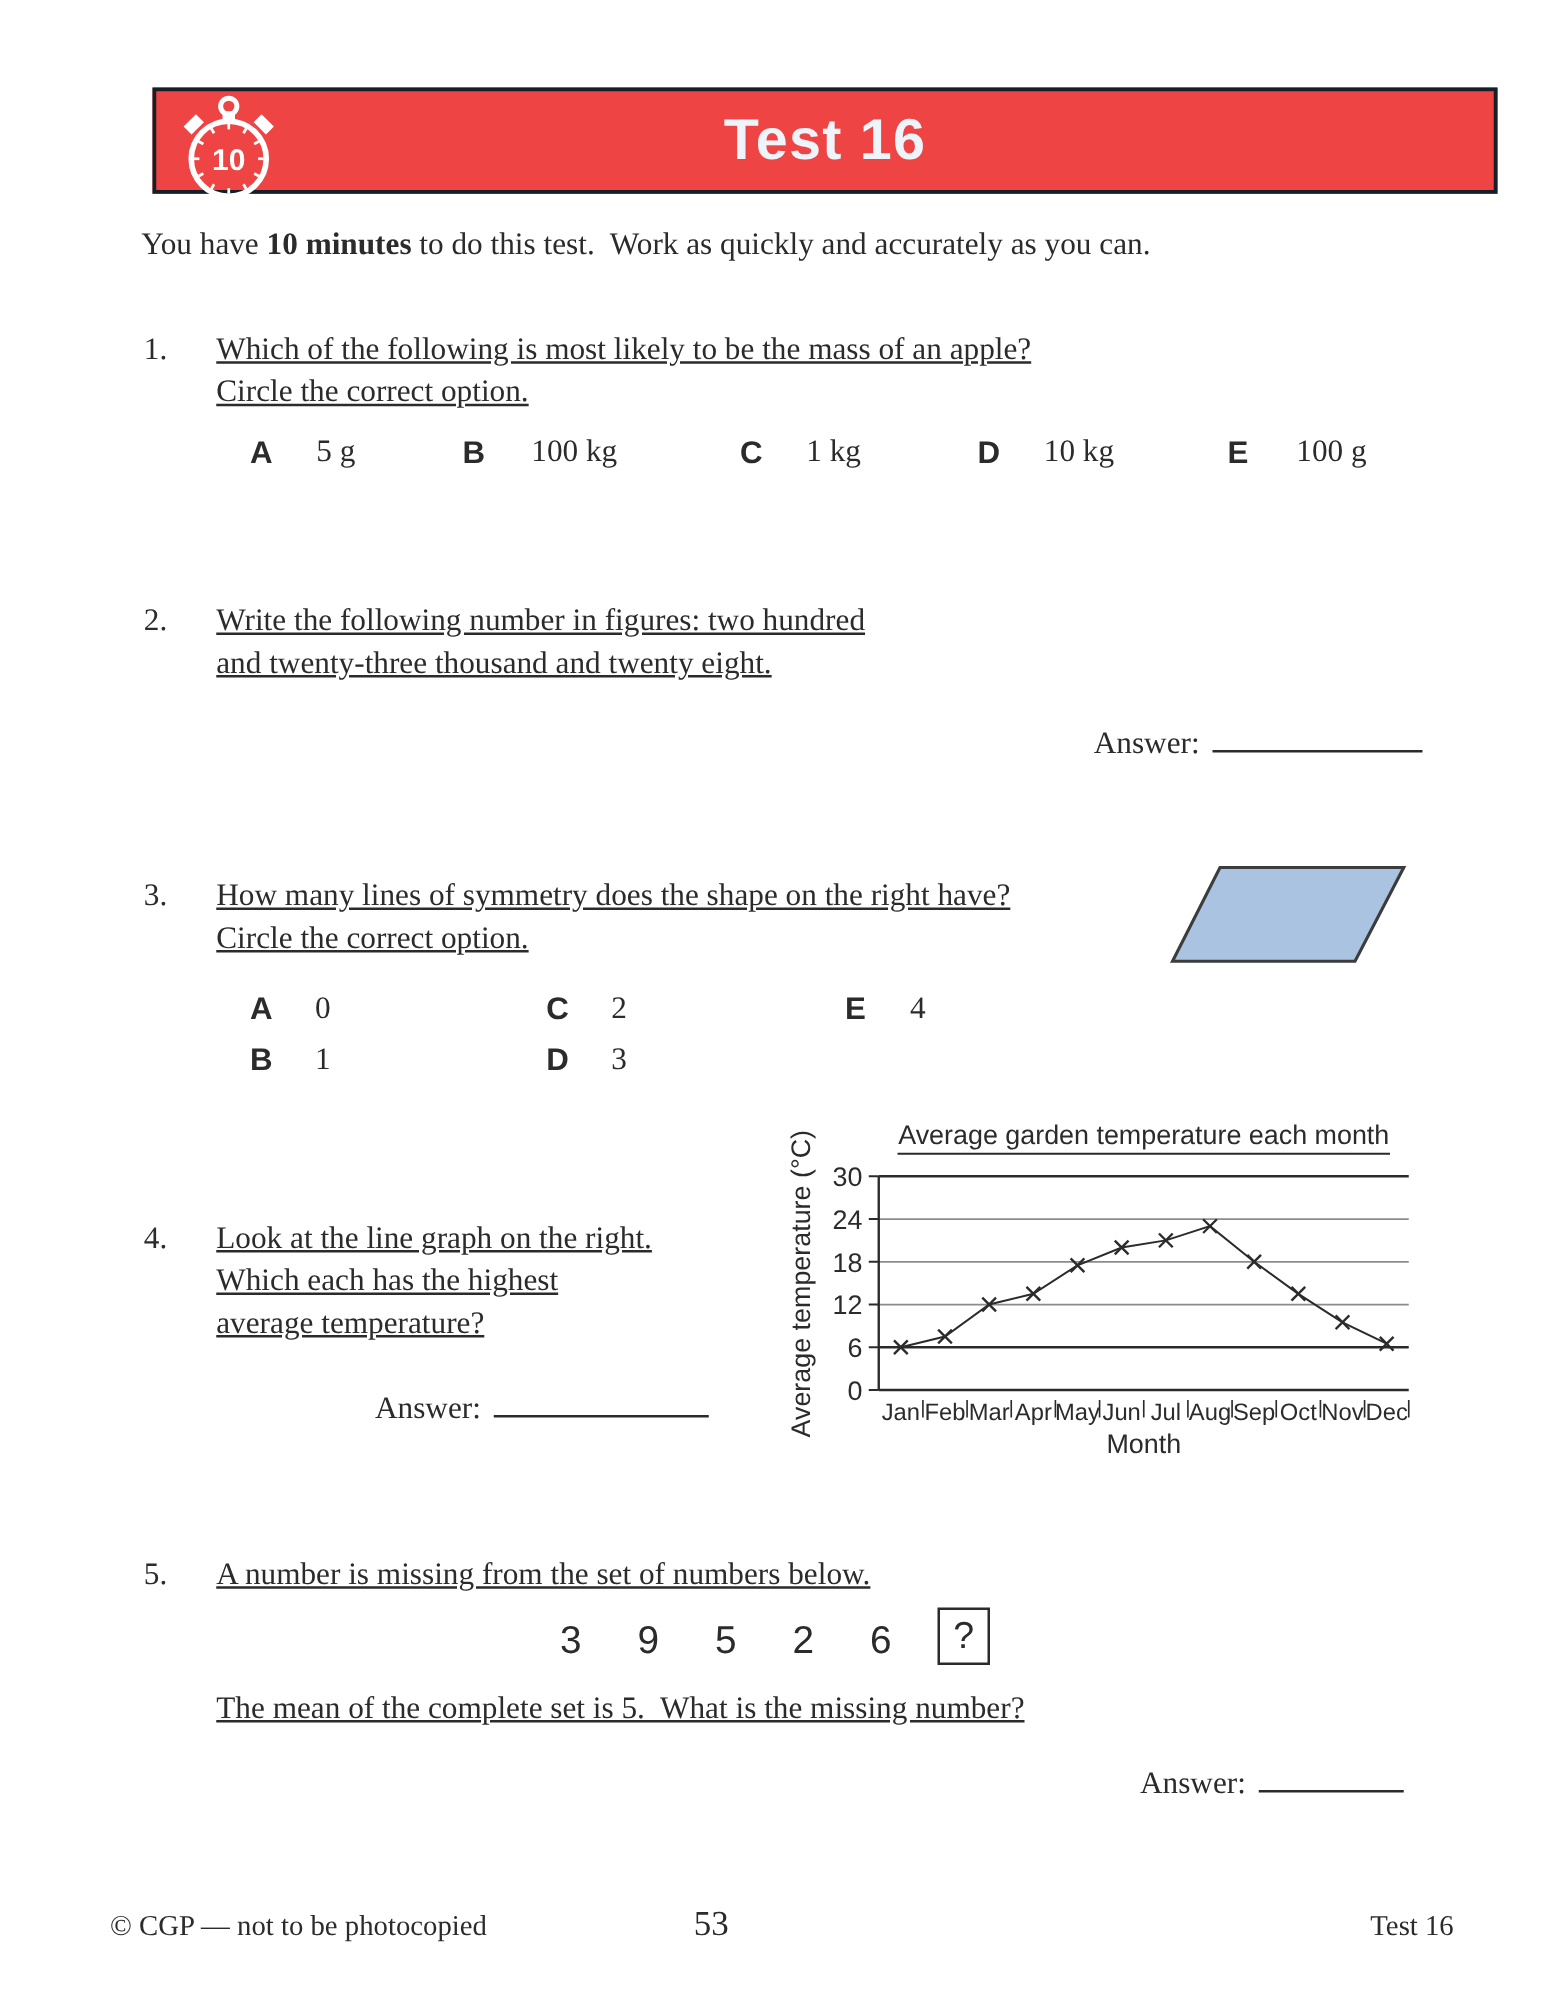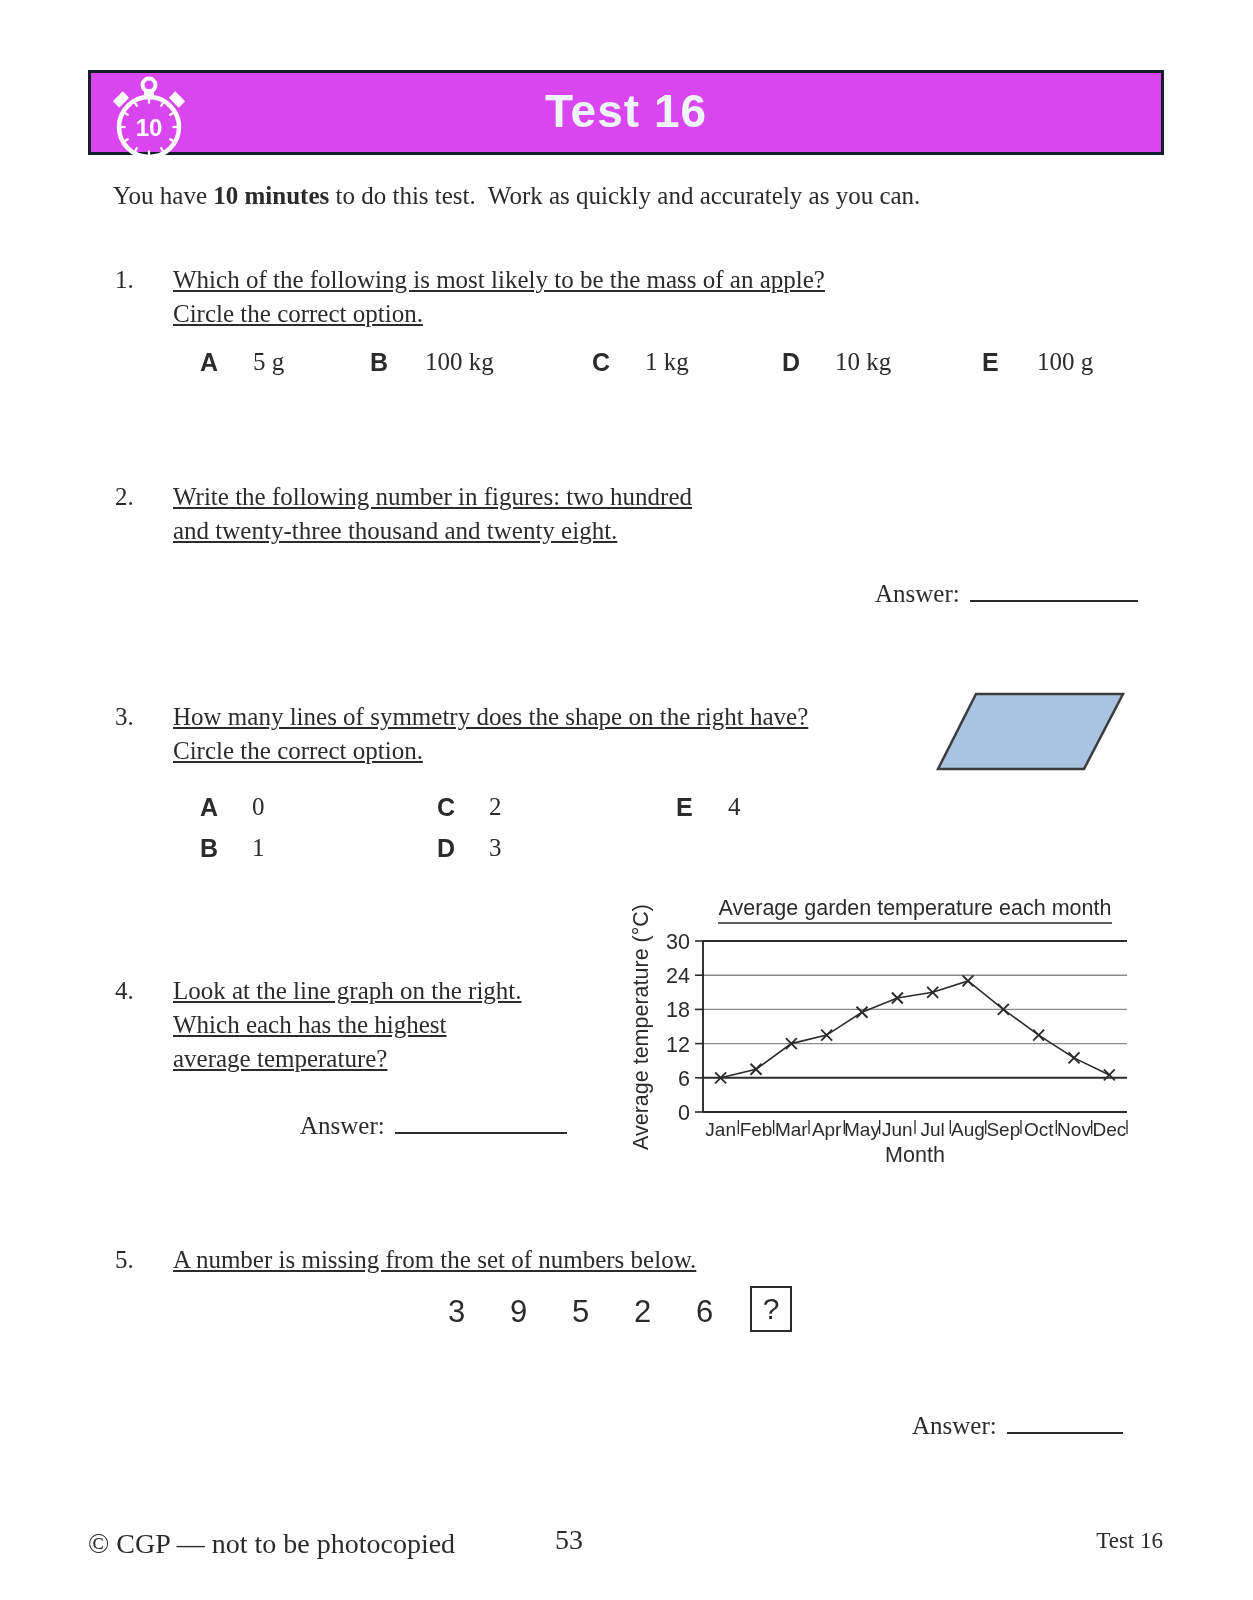--- a/index.html
+++ b/index.html
@@ -42,30 +42,30 @@
   .q5-digit{
     position:absolute;font-family:"Liberation Sans",sans-serif;
     font-size:31px;color:#2b2b2b;
   }
   .q5-box{
     position:absolute;left:750px;top:1286px;width:42px;height:46px;
     border:2px solid #2b2b2b;box-sizing:border-box;text-align:center;
     font-family:"Liberation Sans",sans-serif;font-size:30px;line-height:42px;
   }
   
-  .footer-left{position:absolute;left:88px;top:1528px;font-size:28px;}
+  .footer-left{position:absolute;left:88px;top:1528px;font-size:23px;}
   .footer-page{position:absolute;left:0;width:1138px;top:1524px;text-align:center;font-size:28px;}
   .footer-right{position:absolute;right:90px;top:1528px;font-size:23px;}
 </style>
 </head>
 <body>
 
 <div class="page">
 
-  <div class="banner" style="background: #d946ef; border-color: rgb(20, 31, 41);">
+  <div class="banner" style="background: #ef4444; border-color: rgb(20, 31, 41); margin-left: 34px;">
     <svg class="timer-svg" width="92" height="86" viewBox="0 0 92 86">
       <circle cx="46" cy="11" r="6.5" fill="none" stroke="#ffffff" stroke-width="4"></circle>
       <rect x="41" y="15" width="10" height="7" fill="#ffffff"></rect>
       <rect x="11" y="21" width="14" height="9" fill="#ffffff" transform="rotate(-45 18 25.5)"></rect>
       <rect x="67" y="21" width="14" height="9" fill="#ffffff" transform="rotate(45 74 25.5)"></rect>
       <circle cx="46" cy="53" r="30" fill="none" stroke="#ffffff" stroke-width="4.5"></circle>
       <g id="timer-ticks" stroke="#ffffff" stroke-width="2.2">
           <line x1="69.5" y1="53" x2="74" y2="53"></line>
           <line x1="66.35159698893432" y1="64.75" x2="70.24871130596429" y2="67"></line>
           <line x1="57.75" y1="73.3515969889343" x2="60" y2="77.24871130596428"></line>
@@ -232,20 +232,25 @@
     </div>
   </div>
   <span class="q5-digit" style="left:448px;top:1294px;">3</span>
   <span class="q5-digit" style="left:510px;top:1294px;">9</span>
   <span class="q5-digit" style="left:572px;top:1294px;">5</span>
   <span class="q5-digit" style="left:634px;top:1294px;">2</span>
   <span class="q5-digit" style="left:696px;top:1294px;">6</span>
   <div class="q5-box">
     <span>?</span>
   </div>
+  <div class="q" style="top:1350px;">
+    <div class="qtext">
+      <div class="qline">The mean of the complete set is 5.  What is the missing number?</div>
+    </div>
+  </div>
   <div class="answer-row" style="left:912px;top:1410px;">
     <span>Answer:</span><span class="answer-line" style="width:116px;"></span>
   </div>
 
   <div class="footer-left">© CGP — not to be photocopied</div>
   <div class="footer-page">53</div>
   <div class="footer-right">Test 16</div>
 
 </div>
 

